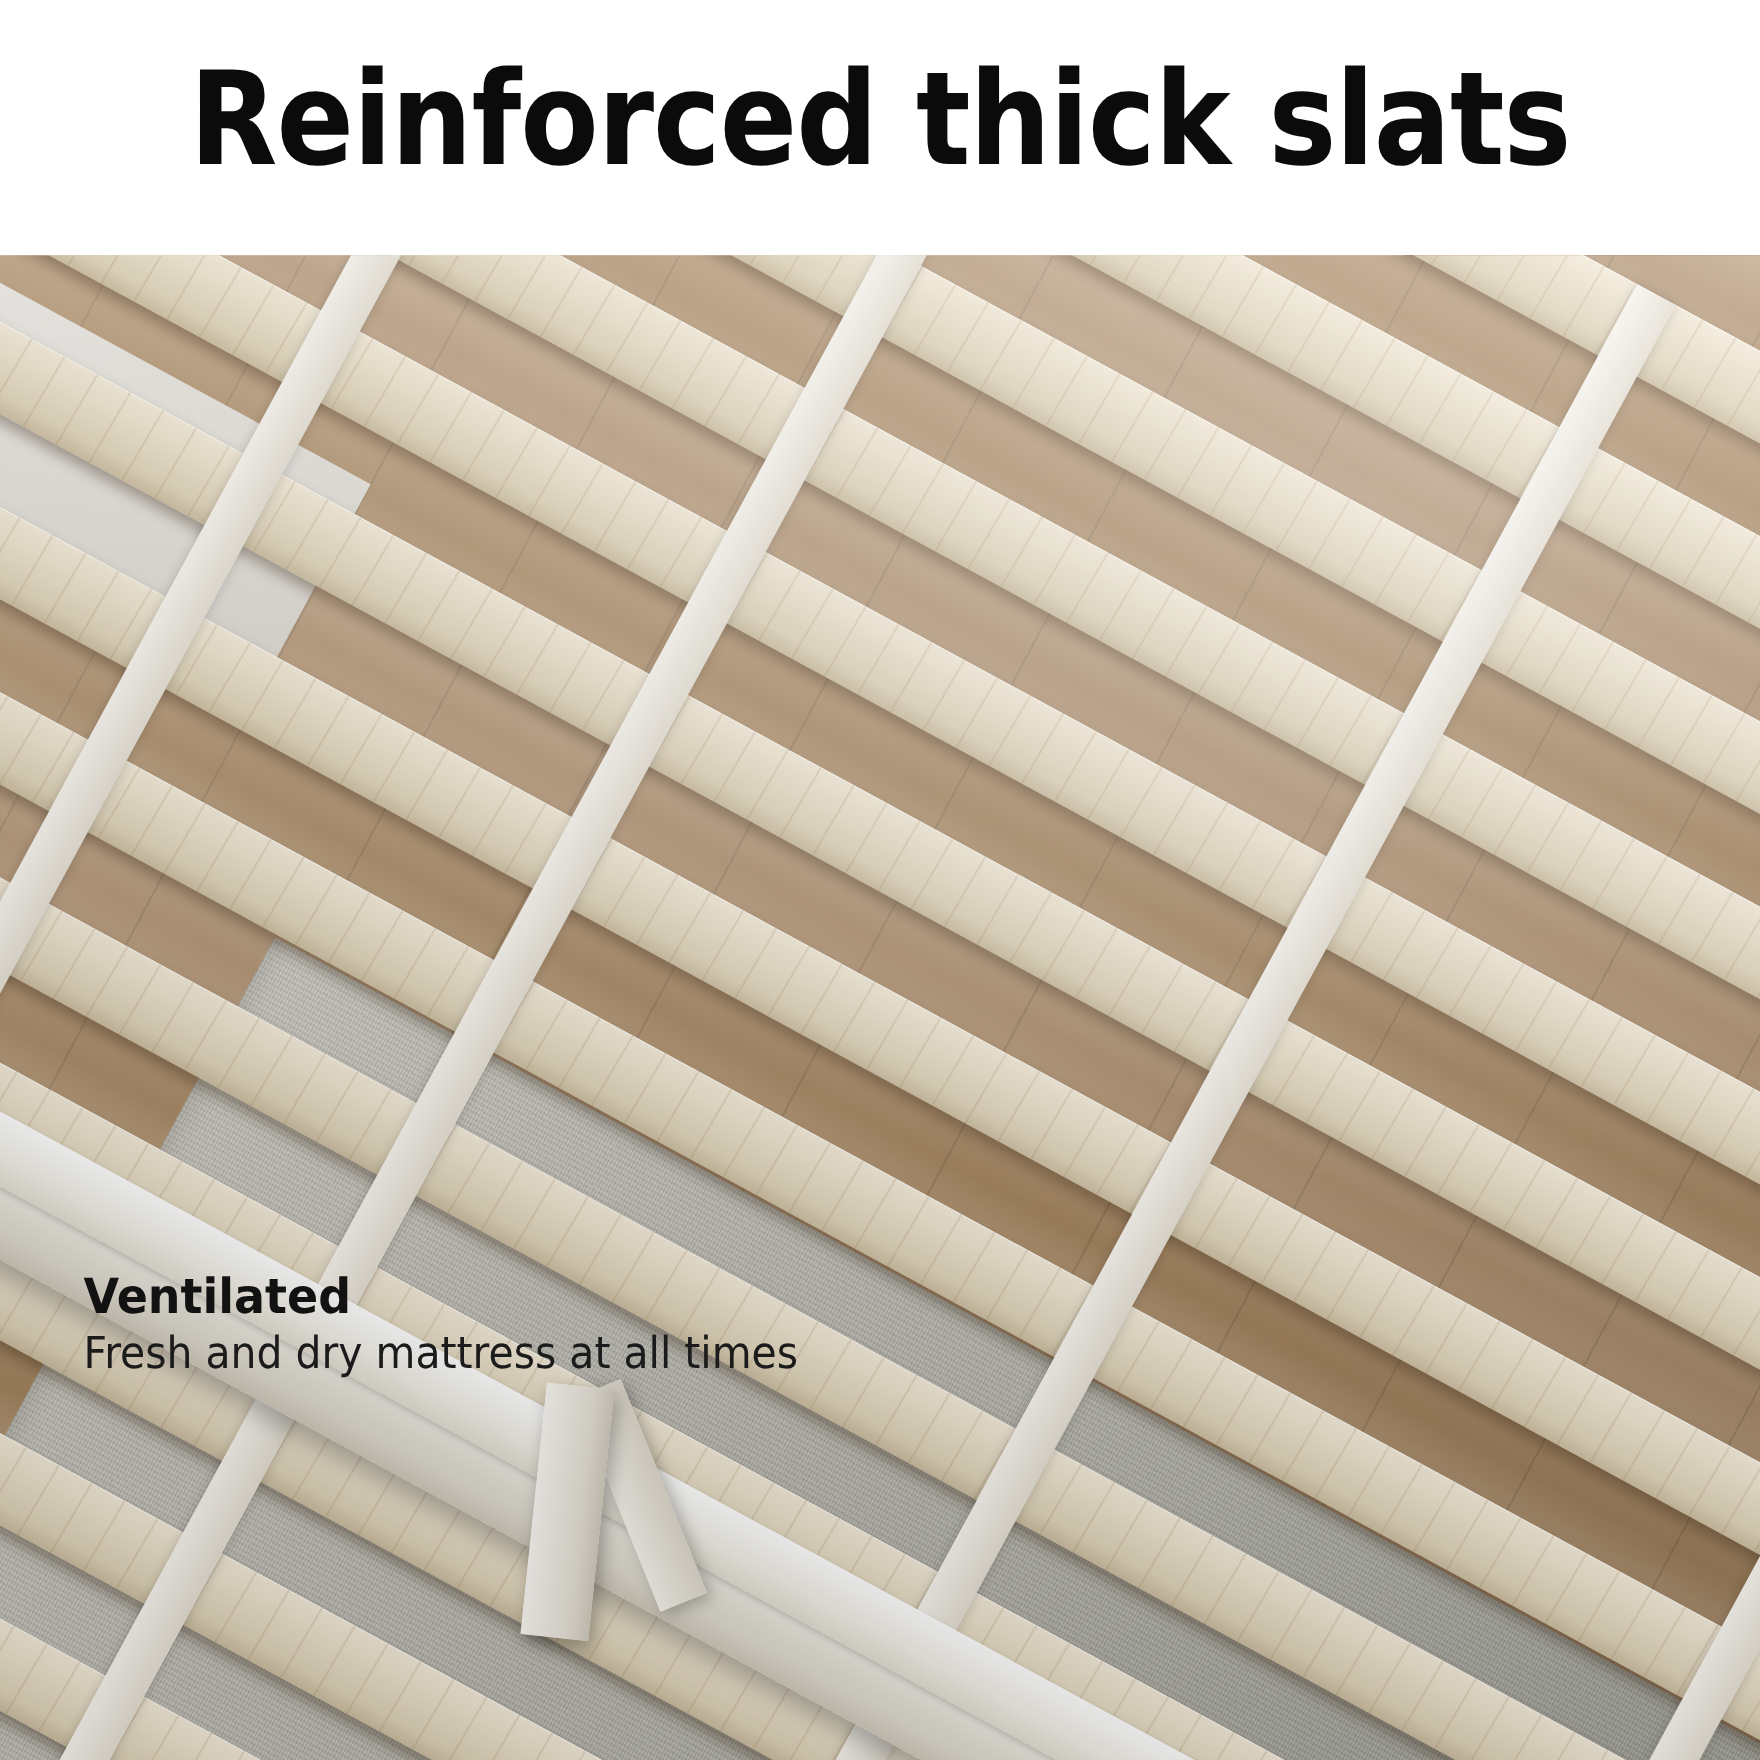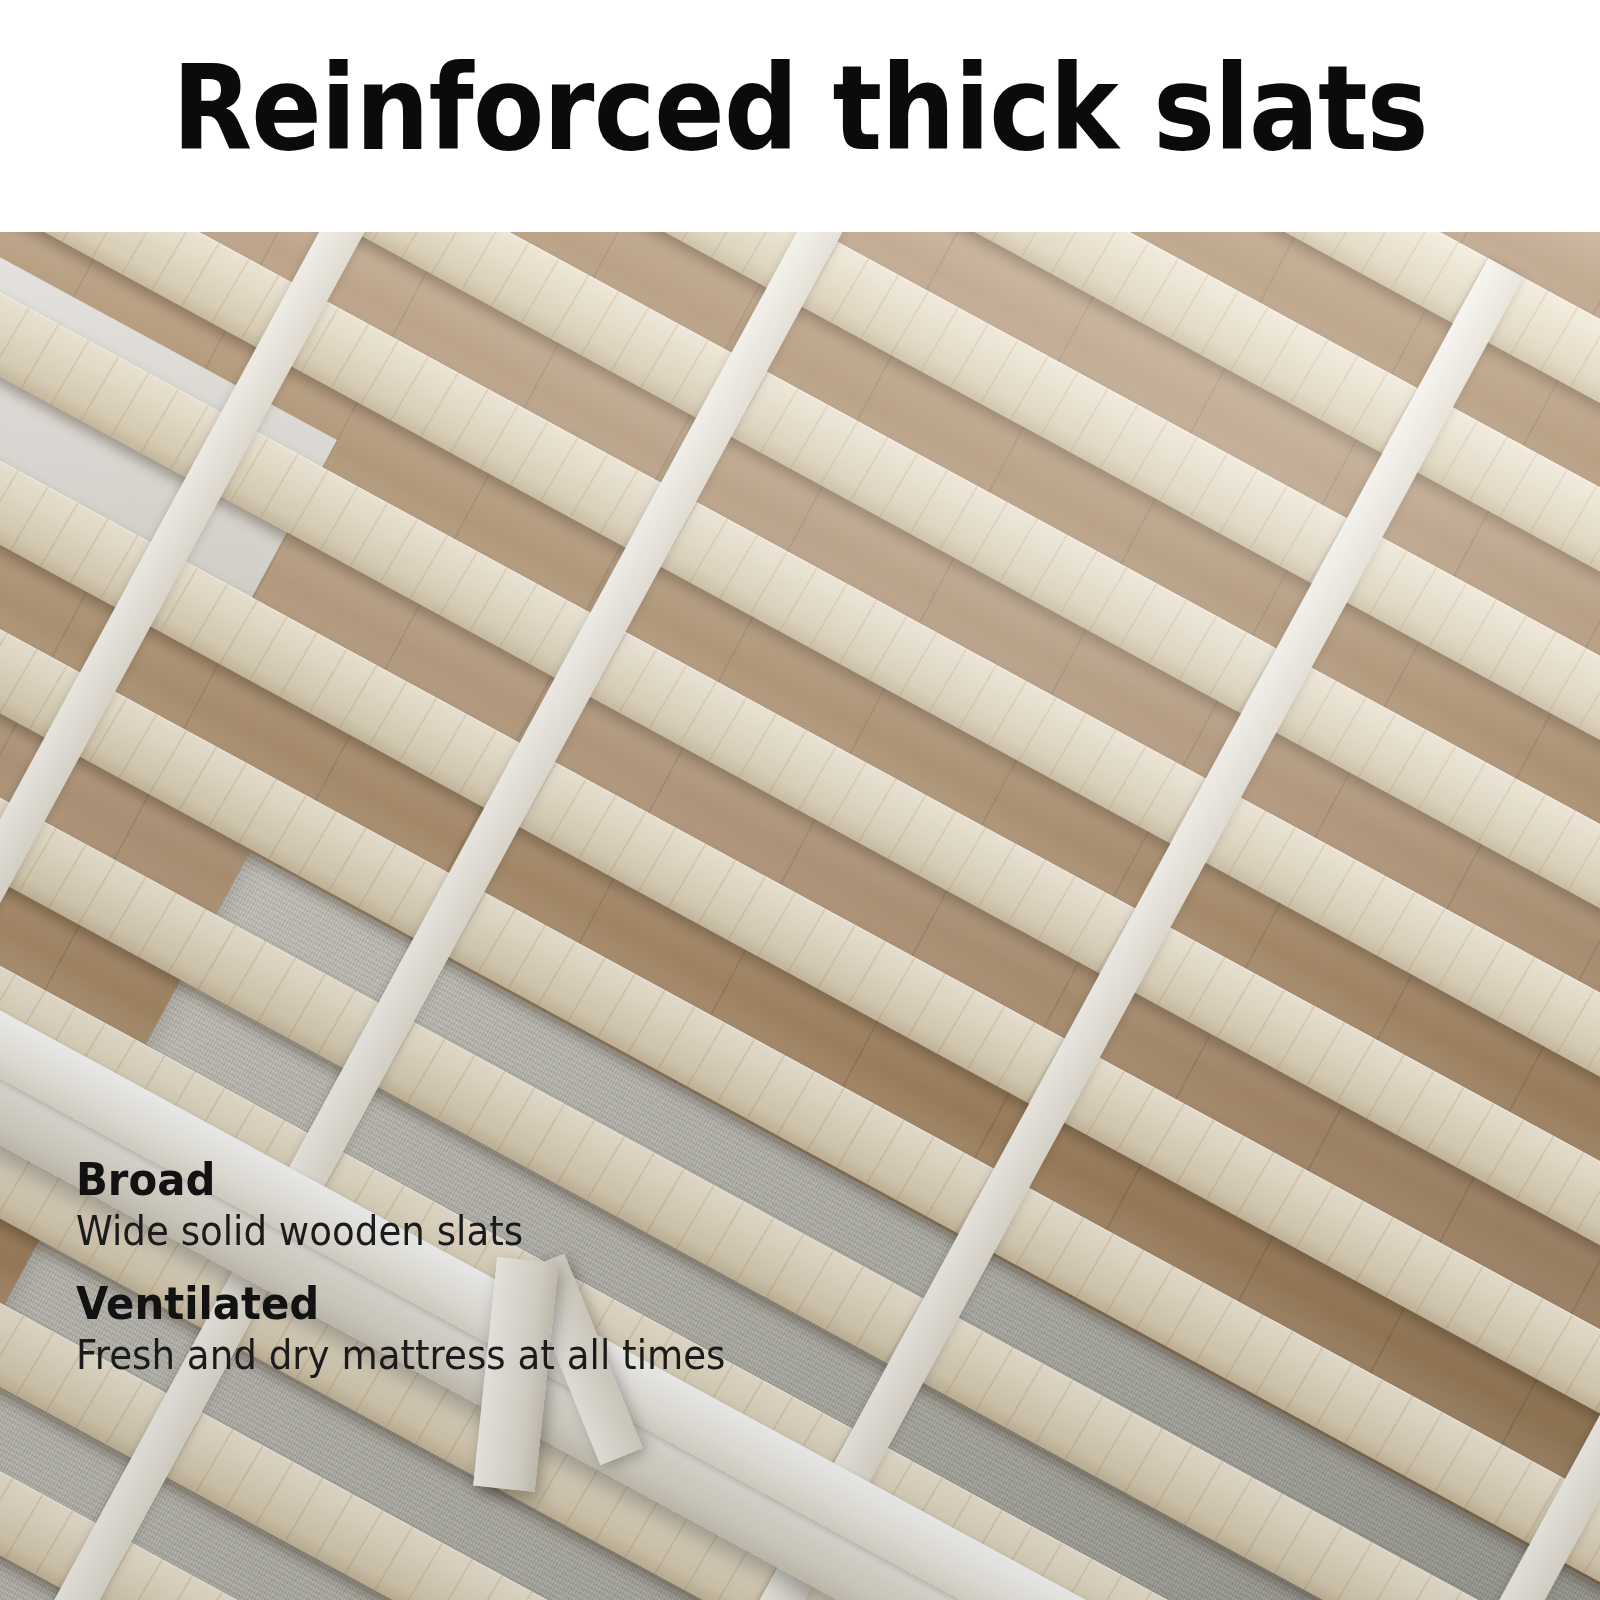--- a/index.html
+++ b/index.html
@@ -142,24 +142,20 @@
     <div class="rail-top"></div>
 
     <div class="leg-brace"></div>
     <div class="leg"></div>
 
     <div class="grade"></div>
   </div>
 
   <div id="features">
     <div class="feature">
-      <div class="f-title">Broad</div>
-      <div class="f-desc">Wide solid wooden slats</div>
-    </div>
-    <div class="feature">
       <div class="f-title">Ventilated</div>
       <div class="f-desc">Fresh and dry mattress at all times</div>
     </div>
   </div>
 
   <div id="header">
     <div id="title">Reinforced thick slats</div>
   </div>
 
 </div>

